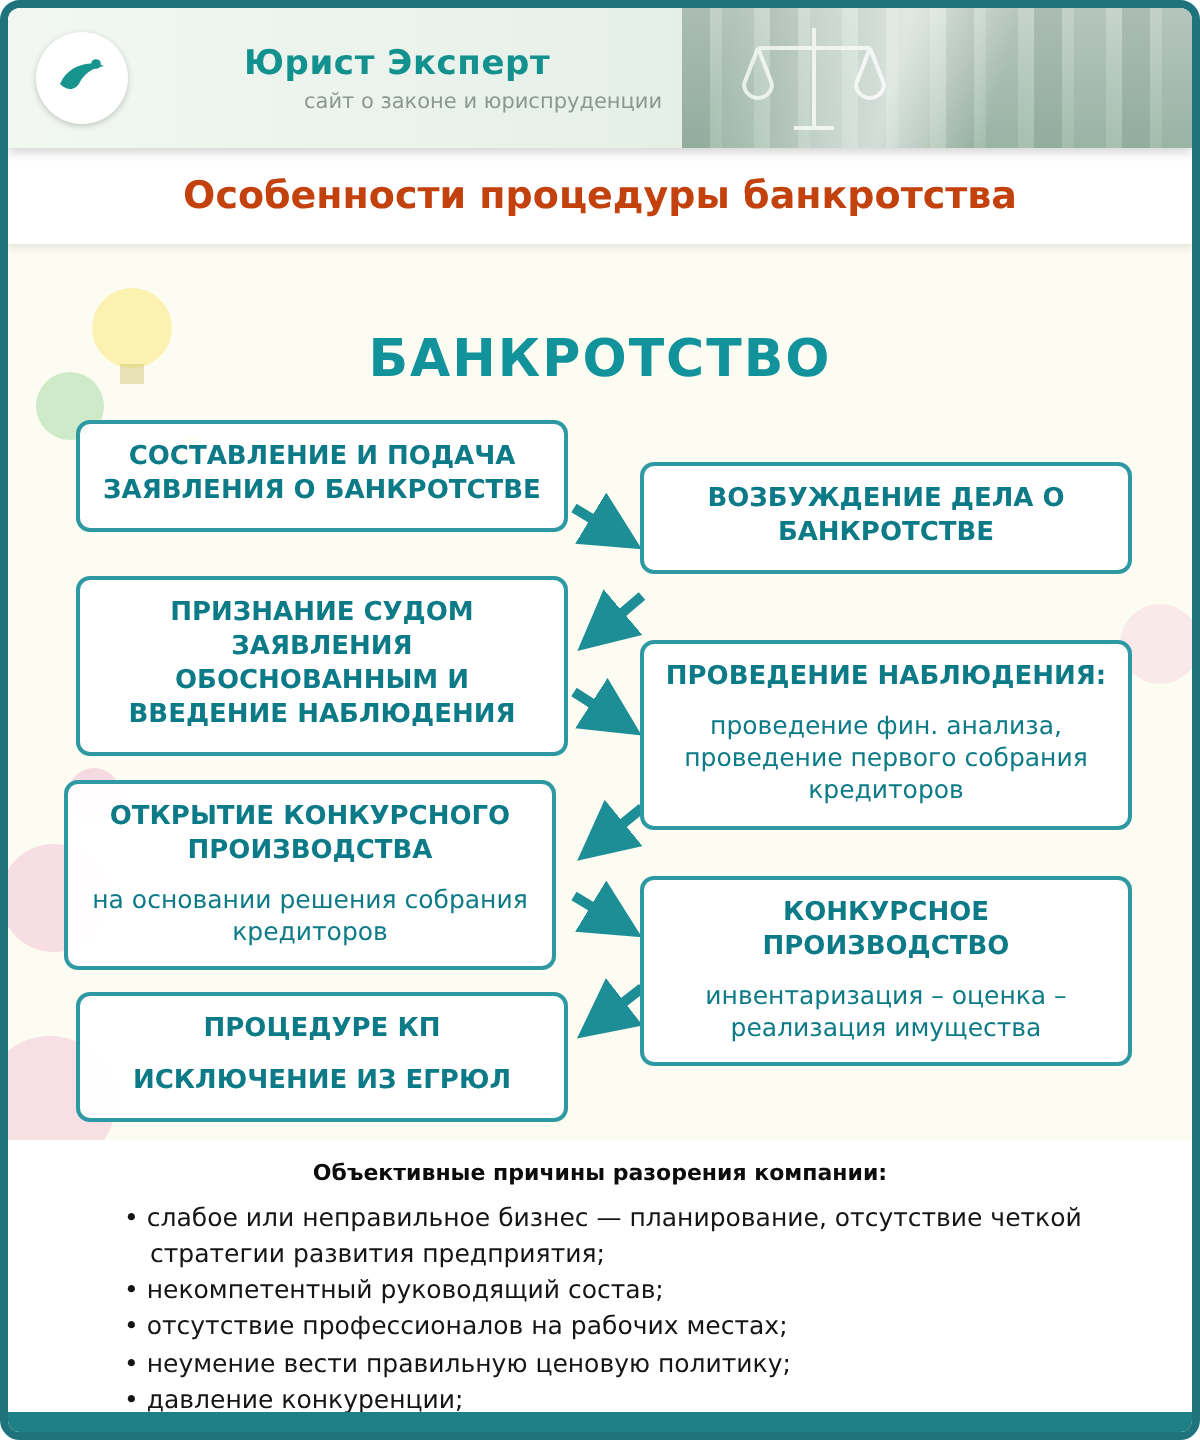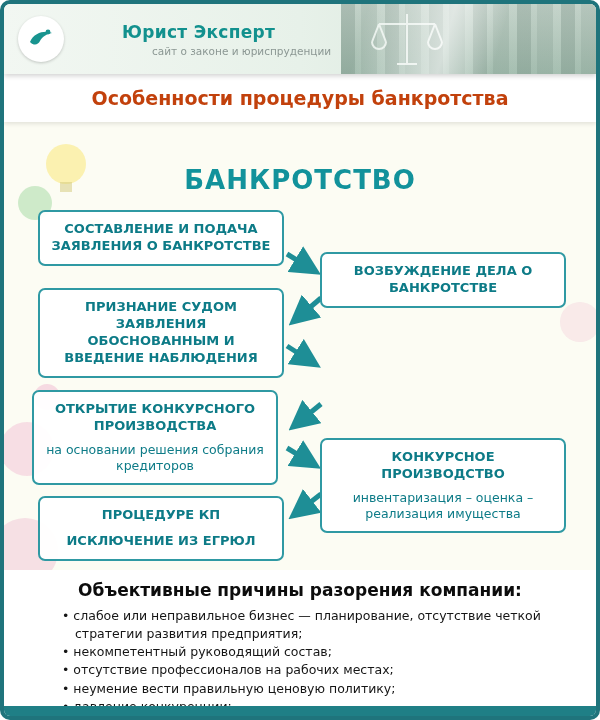--- a/index.html
+++ b/index.html
@@ -70,32 +70,32 @@
   .box {
     position:absolute; width:246px; background:rgba(255,255,255,.94);
     border:2px solid #2f99a3; border-radius:7px; padding:9px 10px;
     text-align:center; color:#0d7b87; z-index:2;
   }
   .bt  { font-weight:bold; font-size:13px; line-height:1.3; }
   .bt2 { font-weight:bold; font-size:13px; line-height:1.3; margin-top:9px; }
   .bs  { font-size:12.5px; line-height:1.3; margin-top:7px; }
 
   .b0 { left:34px;  top:88px;  }
-  .b1 { left:316px; top:130px; }
+  .b1 { left:316px; top:109px; }
   .b2 { left:34px;  top:166px; }
   .b3 { left:316px; top:198px; }
   .b4 { left:28px;  top:268px; }
   .b5 { left:316px; top:316px; }
   .b6 { left:34px;  top:374px; }
 
   .arrows { position:absolute; inset:0; z-index:1; pointer-events:none; }
 
   
   .causes { height:136px; background:#fff; padding:10px 30px 0 58px; position:relative; }
-  .causes-title { text-align:center; font-weight:bold; font-size:17px; color:#0c0c0c; margin-bottom:7px; margin-left:-28px; }
+  .causes-title { text-align:center; font-weight:bold; font-size:11px; color:#0c0c0c; margin-bottom:7px; margin-left:-28px; }
   .causes ul { list-style:none; }
   .causes li {
     font-size:12.5px; color:#151515; line-height:1.45;
     padding-left:13px; text-indent:-13px;
   }
   .causes li::before { content:"• "; }
 
   .footer-bar { position:absolute; left:0; right:0; bottom:0; height:10px; background:#1f7f86; }
 </style>
 </head>
@@ -172,20 +172,24 @@
     </div>
 
     <div class="box b1">
       <div class="bt">ВОЗБУЖДЕНИЕ ДЕЛА О БАНКРОТСТВЕ</div>
     </div>
 
     <div class="box b2">
       <div class="bt">ПРИЗНАНИЕ СУДОМ ЗАЯВЛЕНИЯ ОБОСНОВАННЫМ И ВВЕДЕНИЕ НАБЛЮДЕНИЯ</div>
     </div>
 
+    <div class="box b3">
+      <div class="bt">ПРОВЕДЕНИЕ НАБЛЮДЕНИЯ:</div>
+      <div class="bs">проведение фин. анализа, проведение первого собрания кредиторов</div>
+    </div>
 
     <div class="box b4">
       <div class="bt">ОТКРЫТИЕ КОНКУРСНОГО ПРОИЗВОДСТВА</div>
       <div class="bs">на основании решения собрания кредиторов</div>
     </div>
 
     <div class="box b5">
       <div class="bt">КОНКУРСНОЕ ПРОИЗВОДСТВО</div>
       <div class="bs">инвентаризация – оценка – реализация имущества</div>
     </div>

